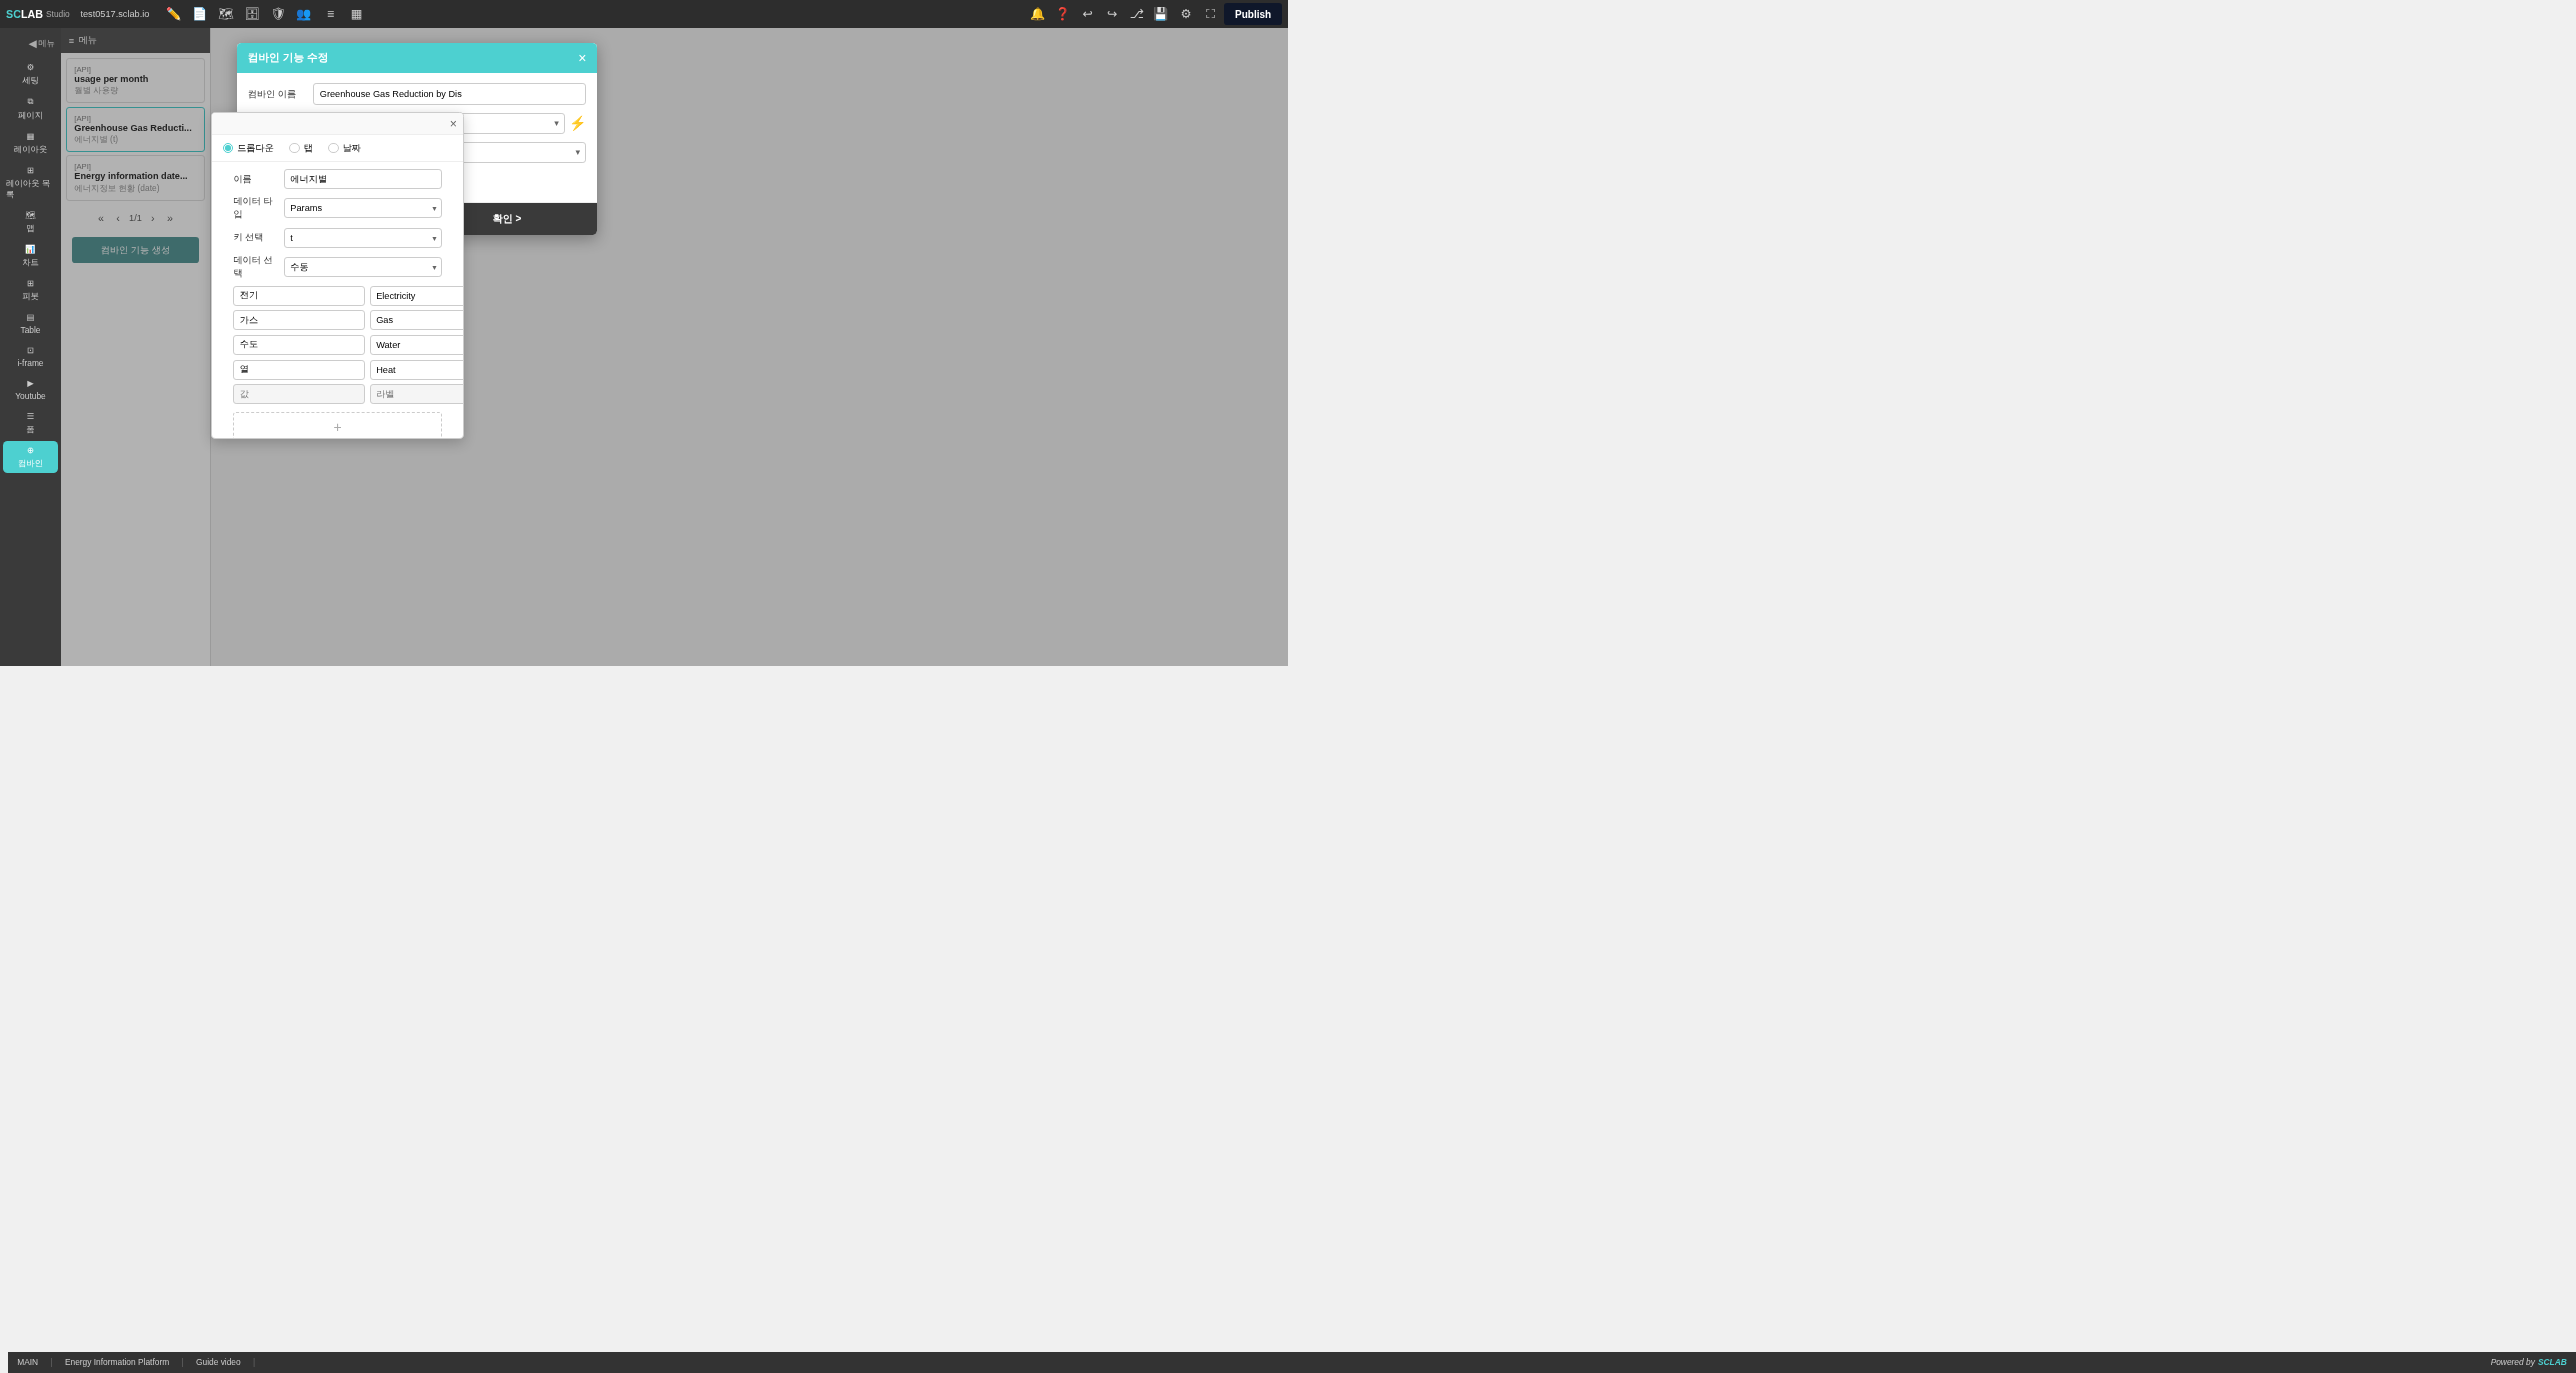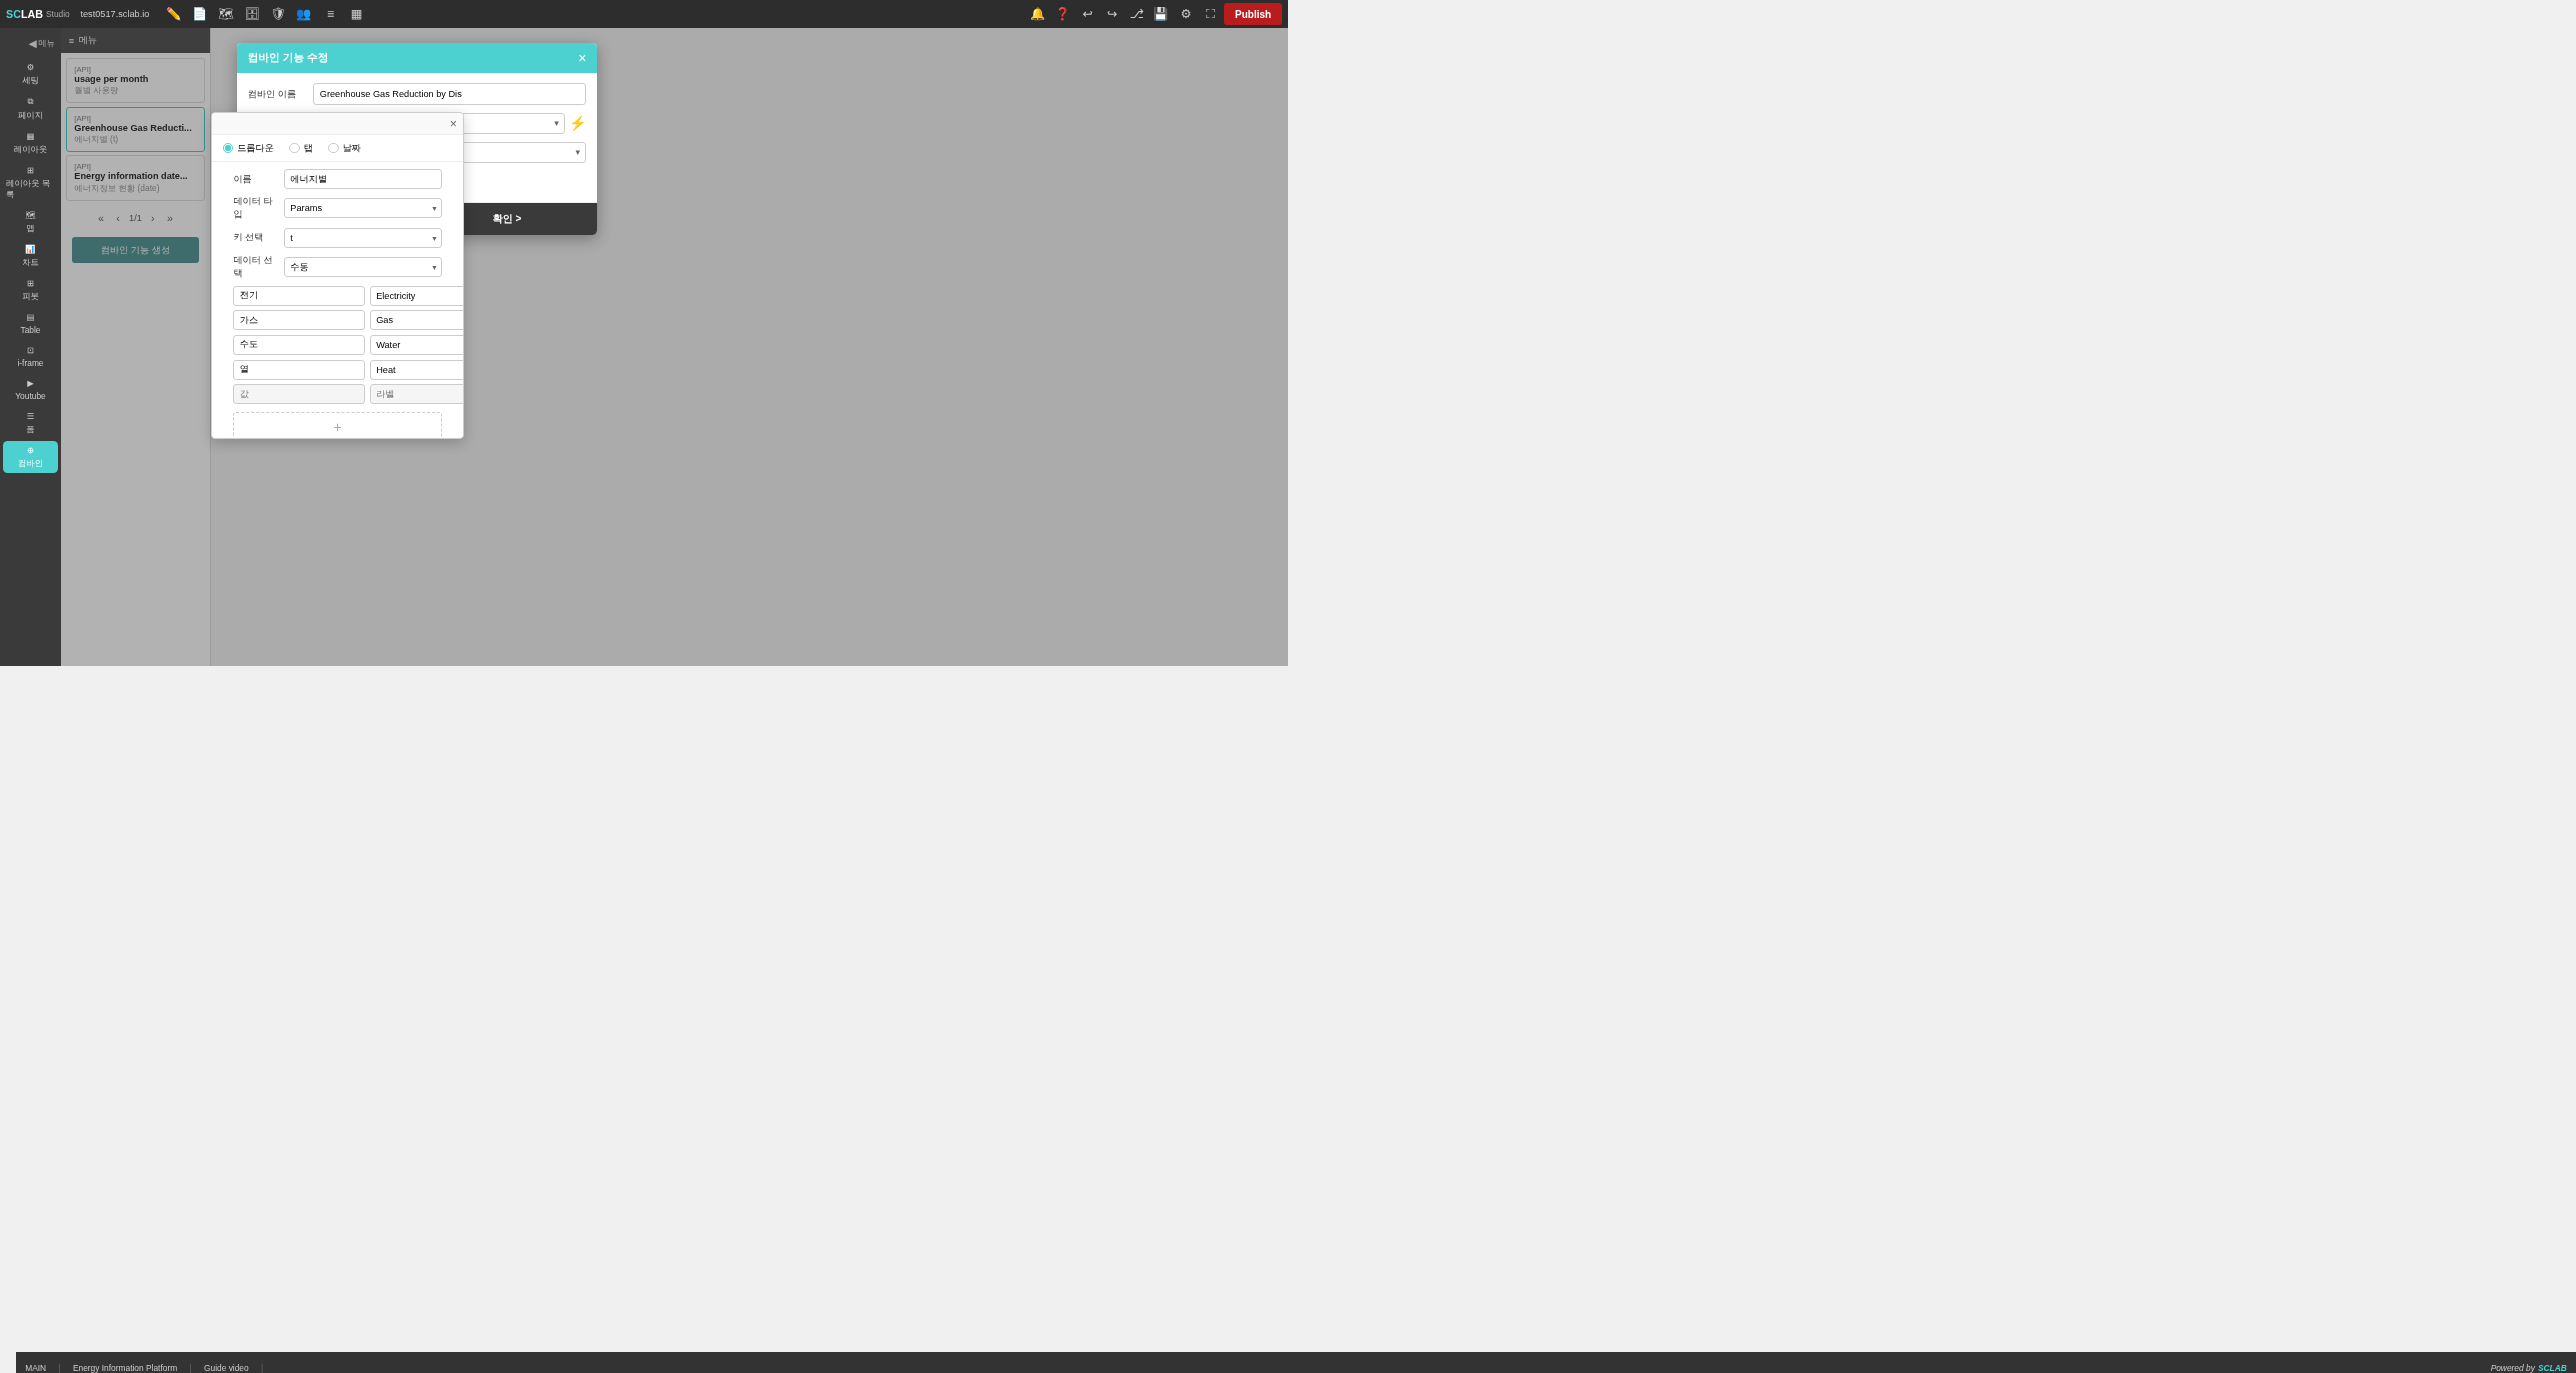--- a/index.html
+++ b/index.html
@@ -33,21 +33,21 @@
       margin-right: 9.2px;
     }
     .topbar-icon {
       width: 21.5px; height: 21.5px;
       display: flex; align-items: center; justify-content: center;
       color: #ccc; font-size: 12.3px; cursor: pointer; border-radius: 3.1px;
     }
     .topbar-spacer { flex: 1; }
     .topbar-right { display: flex; align-items: center; gap: 3.1px; }
     .publish-btn {
-      background: #b91c1c;
+      background: #0f172a;
       color: white;
       border: none;
       padding: 3.1px 10.7px;
       border-radius: 3.1px;
       font-size: 10px;
       font-weight: bold;
       cursor: pointer;
       height: 21.5px;
     }
 
@@ -479,21 +479,21 @@
     <div class="topbar-icon">↩</div>
     <div class="topbar-icon">↪</div>
     <div class="topbar-icon">⎇</div>
     <div class="topbar-icon">💾</div>
     <div class="topbar-icon">⚙</div>
     <div class="topbar-icon">⛶</div>
     <button class="publish-btn">Publish</button>
   </div>
 </div>
 
-<div class="bottom-bar" style="position:fixed;bottom:0;left:16px;right:0;z-index:10;align-items:flex-end;">
+<div class="bottom-bar" style="position:fixed;bottom:0;left:8px;right:0;z-index:10;">
   <span>MAIN</span>
   <span class="divider">|</span>
   <span>Energy Information Platform</span>
   <span class="divider">|</span>
   <span>Guide video</span>
   <span class="divider">|</span>
   <div class="bottom-bar-right">
     <span>Powered by</span>
     <span style="color:#4dd0d0;font-weight:bold;">SCLAB</span>
   </div>

